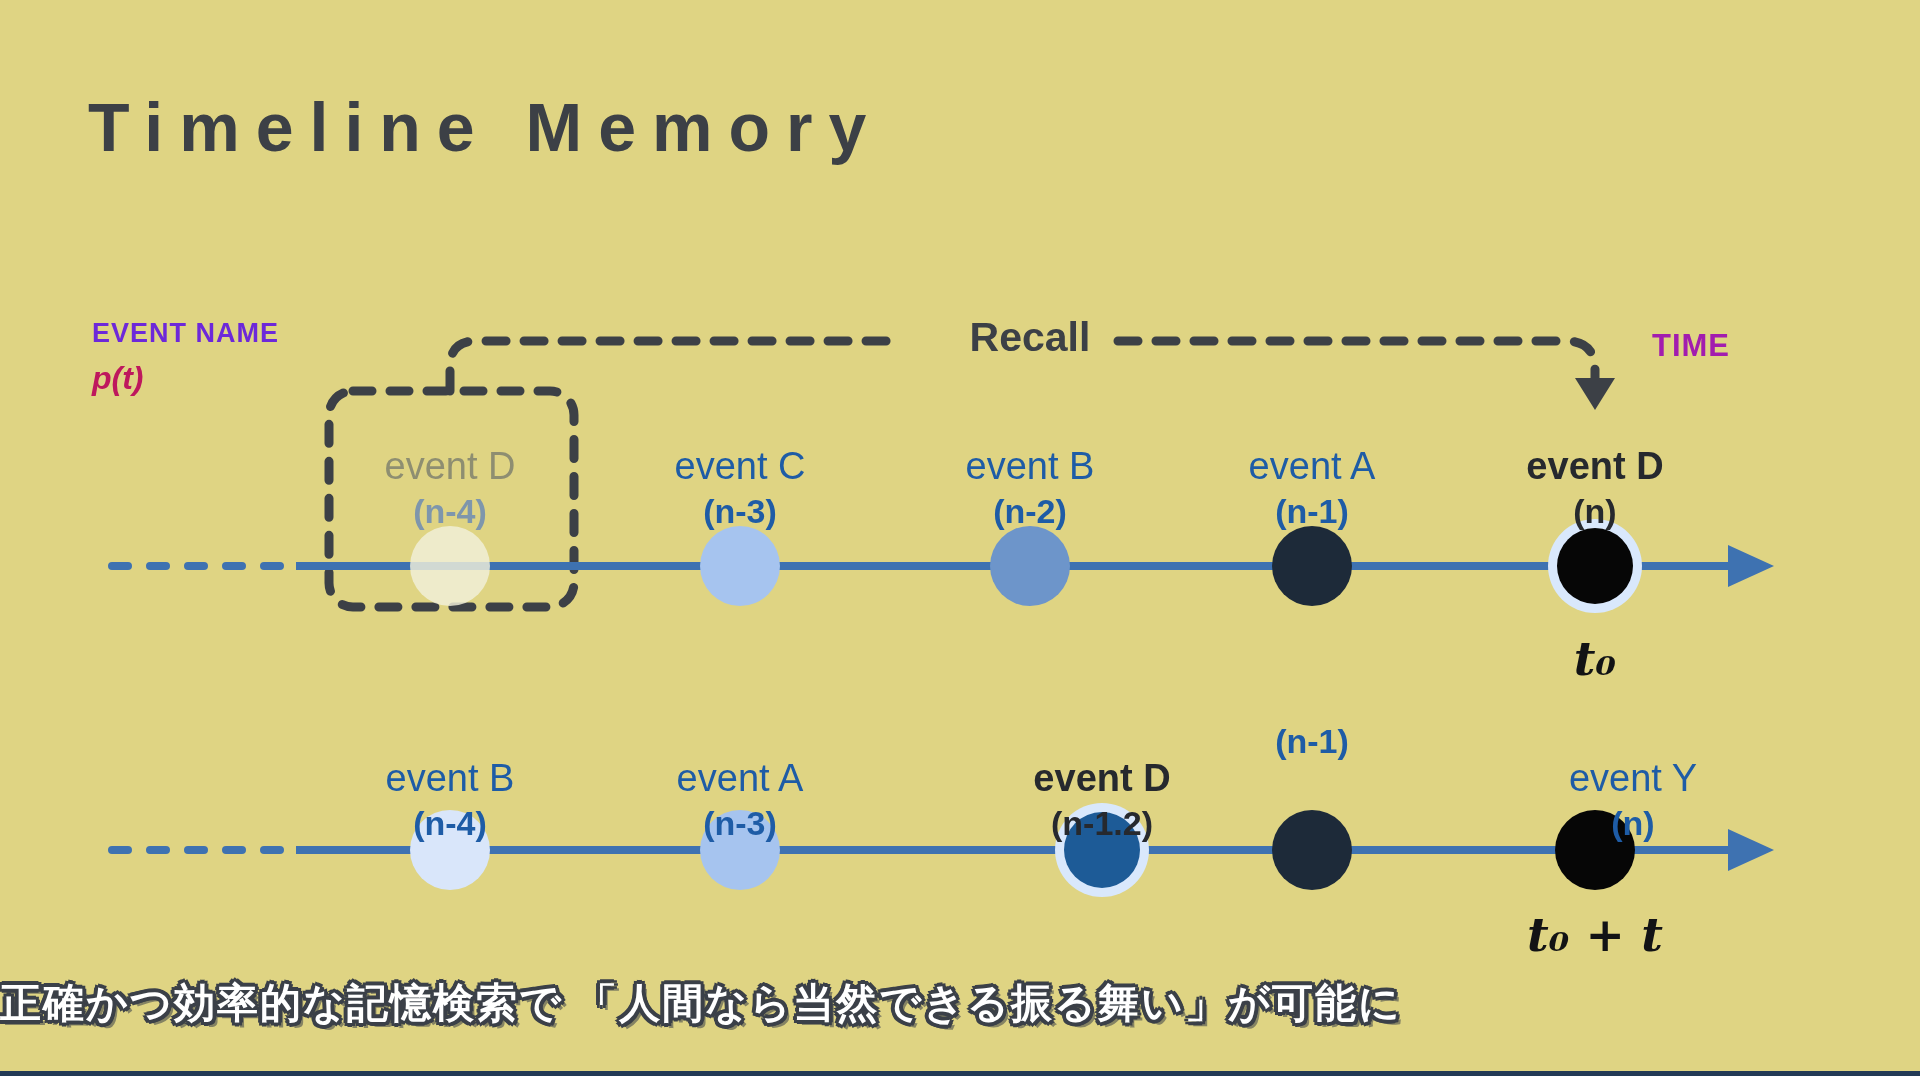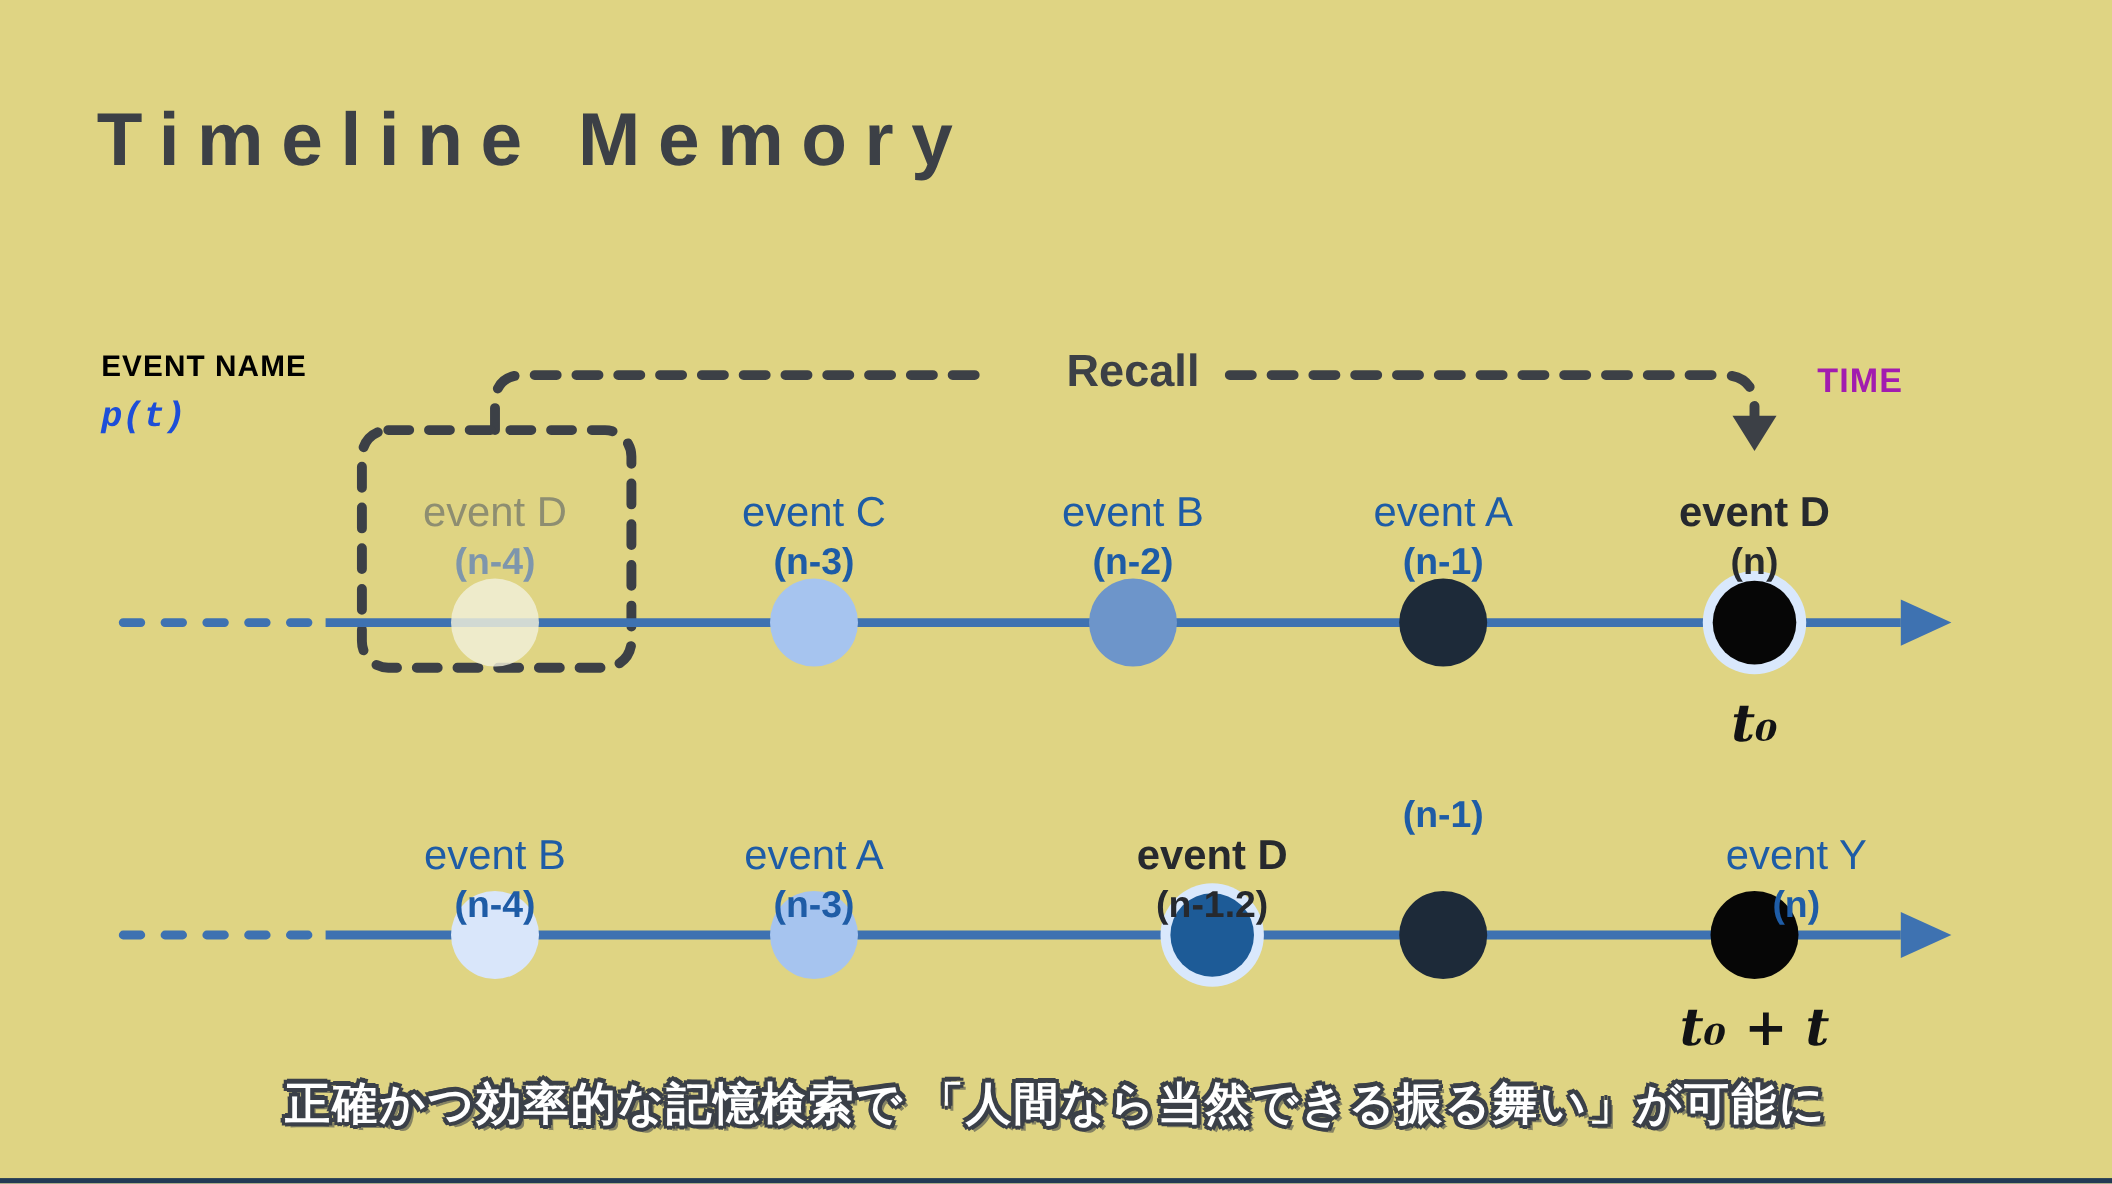--- a/index.html
+++ b/index.html
@@ -3,23 +3,23 @@
 <meta charset="utf-8">
 <style>
   html,body{margin:0;padding:0;}
   body{font-family:"Liberation Sans", sans-serif;}
   .canvas{position:relative;width:1920px;height:1076px;background:#dfd483;overflow:hidden;}
 
   .title{position:absolute;left:88px;top:88px;font-size:68px;font-weight:bold;
          letter-spacing:16px;color:#3c4046;}
 
   .event-name-label{position:absolute;left:92px;top:318px;font-size:27px;font-weight:bold;
-         color:#000000;letter-spacing:1px;}
+         color:#6d28d9;letter-spacing:1px;}
   .event-name-formula{position:absolute;left:92px;top:360px;font-size:32px;font-weight:bold;
-         font-style:italic;font-family:Liberation Mono, monospace;color:#1d4ed8;}
+         font-style:italic;font-family:Liberation Sans, sans-serif;color:#be185d;}
 
   .time-label{position:absolute;left:1652px;top:328px;font-size:31px;font-weight:bold;
          color:#a21caf;letter-spacing:1px;}
 
   .recall-label{position:absolute;left:948px;top:314px;width:164px;text-align:center;
          font-size:41px;font-weight:bold;color:#3c4046;}
 
   svg.diagram{position:absolute;left:0;top:0;}
 
   .ev{position:absolute;width:320px;text-align:center;line-height:46px;}
@@ -28,21 +28,21 @@
   .ev.blue .ev-name{color:#1e5ca6;}
   .ev.blue .ev-sub{color:#1e5ca6;}
   .ev.black .ev-name{color:#26292e;font-weight:bold;}
   .ev.black .ev-sub{color:#26292e;}
   .ev.faded .ev-name{color:#8e8e71;}
   .ev.faded .ev-sub{color:#7e96ac;}
 
   .tmark{position:absolute;width:320px;text-align:center;font-size:47px;font-weight:bold;
          font-style:italic;font-family:"DejaVu Serif", serif;color:#121315;margin-top:11px;}
 
-  .caption{position:absolute;left:0;top:976px;width:1920px;text-align:center;
+  .caption{position:absolute;left:0;top:976px;width:1920px;text-align:left;
          font-size:41px;font-weight:bold;color:#ffffff;letter-spacing:2px;
          text-shadow:-4px 0 0 #3b4048, 4px 0 0 #3b4048, 0 -4px 0 #3b4048, 0 4px 0 #3b4048,
                      -3px -3px 0 #3b4048, 3px -3px 0 #3b4048, -3px 3px 0 #3b4048, 3px 3px 0 #3b4048,
                      5px 5px 0 rgba(59,64,72,.55);}
 
   .bottom-bar{position:absolute;left:0;bottom:0;width:1920px;height:5px;background:#223a55;}
 </style>
 </head>
 <body>
 

